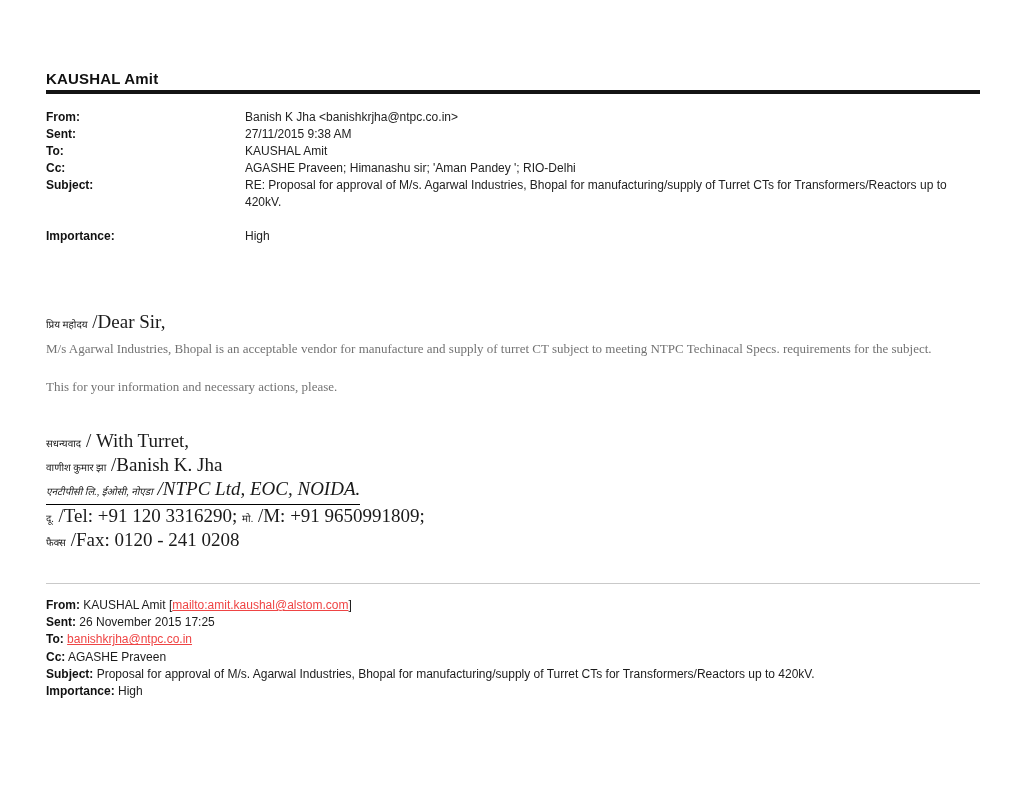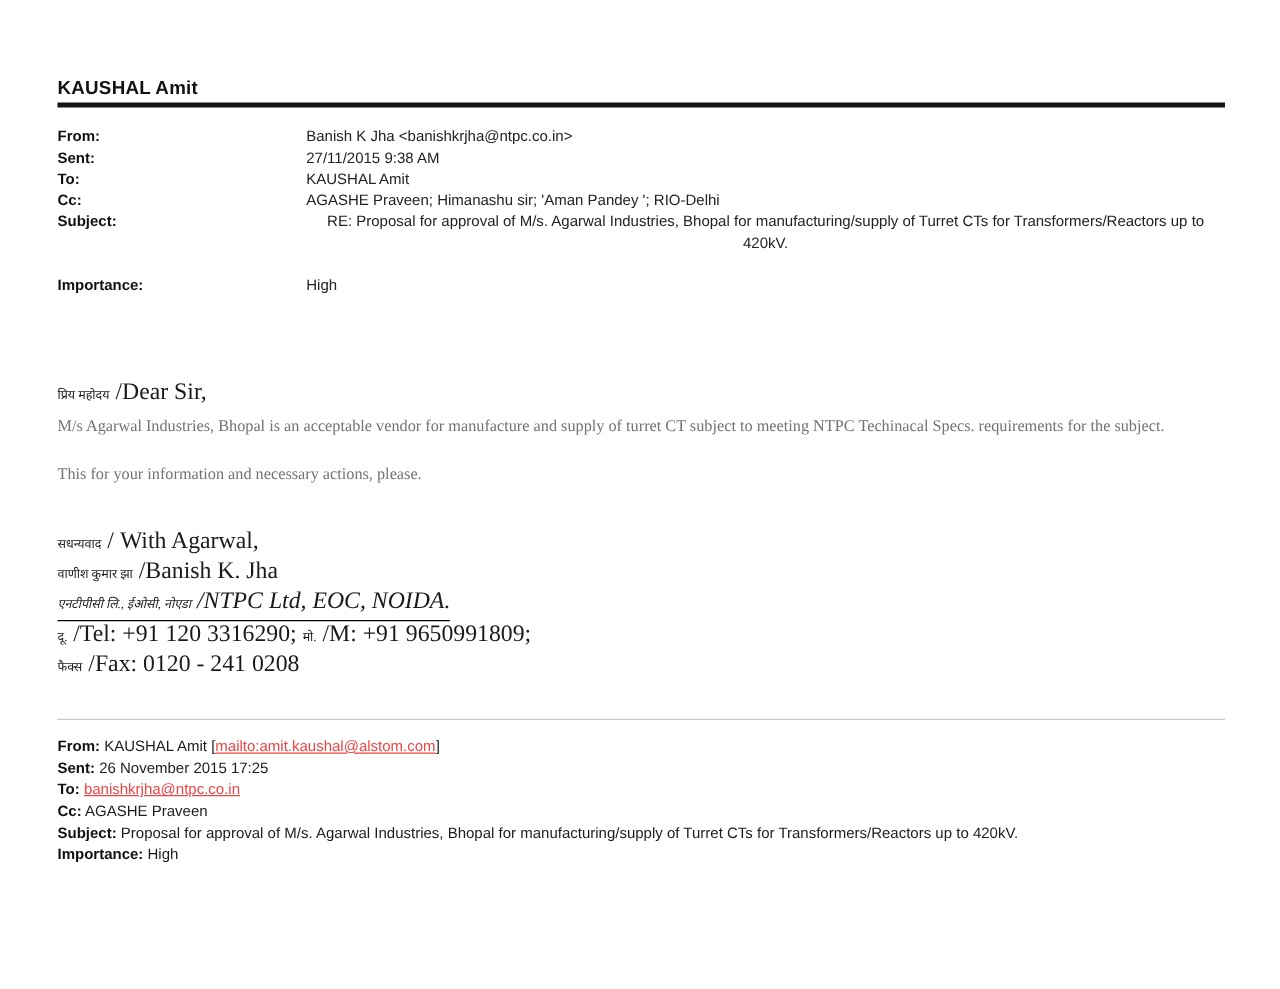--- a/index.html
+++ b/index.html
@@ -1,21 +1,21 @@
 <!DOCTYPE html>
 <html><head>
 <meta charset="utf-8">
 <style>
   * { margin:0; padding:0; box-sizing:border-box; }
   html,body { background:#ffffff; }
   .page {
     position:relative;
     width:1024px;
     height:701px;
-    margin:0 auto;
+    margin:8px auto;
     background:#ffffff;
     overflow:hidden;
     font-family:"Liberation Sans","DejaVu Sans",sans-serif;
     color:#1a1a1a;
   }
   .doc { padding:0 44px 0 46px; }
 
   
   .title {
     margin-top:62px;
@@ -27,21 +27,21 @@
   .rule-thick {
     margin-top:3px;
     height:4px;
     background:#141414;
   }
 
   
   .headers { margin-top:15px; }
   .hrow { display:flex; font-size:12px; line-height:17px; }
   .hlabel { width:199px; font-weight:bold; flex:none; color:#111; }
-  .hvalue { max-width:740px; color:#222;text-align:center; }
+  .hvalue { max-width:740px; color:#222; }
   .importance-row { margin-top:17px; }
 
   
   .serif { font-family:"Liberation Serif","DejaVu Serif",serif; }
   .greeting { margin-top:66px; font-size:13px; line-height:22px; }
   .dev { font-size:10px; font-family:"Liberation Serif","DejaVu Serif",serif; }
   .lat { font-size:19px; font-family:"Liberation Serif","DejaVu Serif",serif; }
   .para { margin-top:4px; font-size:13px; line-height:18px; color:#737373; }
   .para2 { margin-top:20px; }
 
@@ -113,21 +113,21 @@
         <div class="hvalue">High</div>
       </div>
     </div>
 
     <div class="greeting"><span class="dev">प्रिय महोदय</span><span class="lat"> /Dear Sir,</span></div>
 
     <div class="para serif">M/s Agarwal Industries, Bhopal is an acceptable vendor for manufacture and supply of turret CT subject to meeting NTPC Techinacal Specs. requirements for the subject.</div>
     <div class="para para2 serif">This for your information and necessary actions, please.</div>
 
     <div class="signature">
-      <div class="sig-line"><span class="dev">सधन्यवाद</span><span class="lat"> / With Agarwal,</span></div>
+      <div class="sig-line"><span class="dev">सधन्यवाद</span><span class="lat"> / With Turret,</span></div>
       <div class="sig-line"><span class="dev">वाणीश कुमार झा</span><span class="lat"> /Banish K. Jha</span></div>
       <div class="sig-line"><span class="sig-underline"><span class="dev">एनटीपीसी लि., ईओसी, नोएडा</span><span class="lat"> /NTPC Ltd, EOC, NOIDA.</span></span></div>
       <div class="sig-line"><span class="dev">दू.</span><span class="lat"> /Tel: +91 120 3316290; </span><span class="dev">मो.</span><span class="lat"> /M: +91 9650991809;</span></div>
       <div class="sig-line"><span class="dev">फैक्स</span><span class="lat"> /Fax: 0120 - 241 0208</span></div>
     </div>
 
     <div class="rule-thin"></div>
 
     <div class="quoted">
       <div><span class="qlabel">From:</span><span> KAUSHAL Amit [</span><a class="link">mailto:amit.kaushal@alstom.com</a><span>]</span></div>

